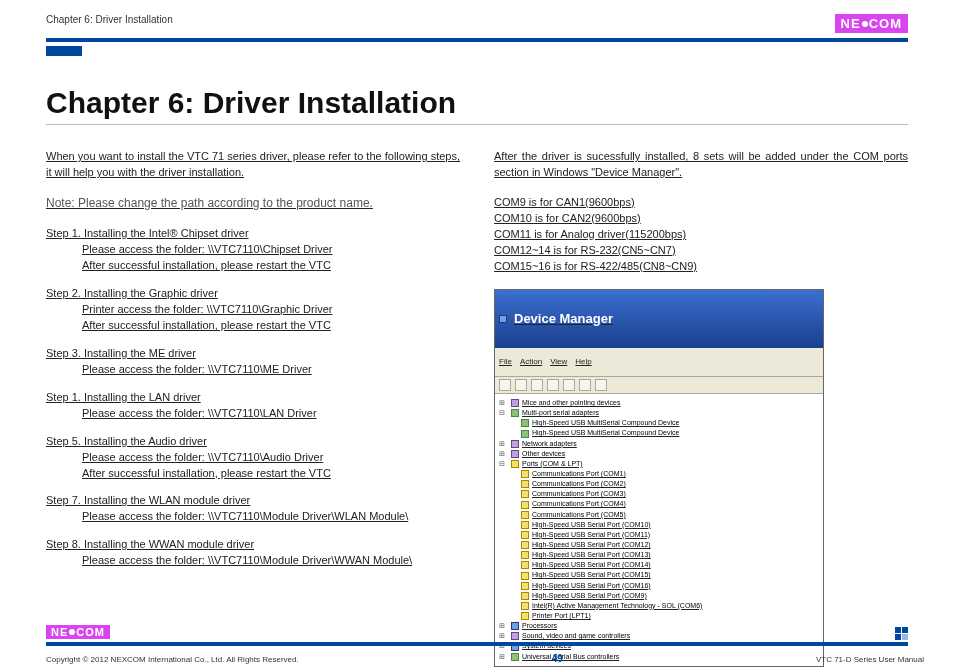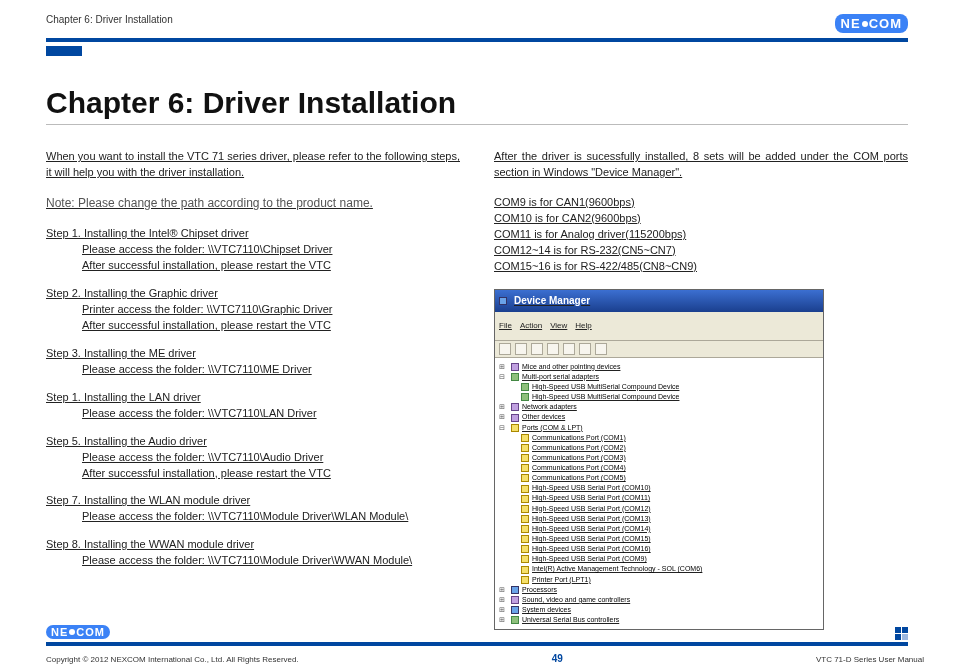--- a/index.html
+++ b/index.html
@@ -9,43 +9,43 @@
     background: #fff;
     font-family: "Segoe UI", Arial, sans-serif;
     color: #222;
     position: relative;
     padding: 14px 46px 10px 46px;
   }
   .top-region { display:flex; justify-content:space-between; align-items:flex-start; height:22px; }
   .top-breadcrumb { font-size:10px; color:#333; }
   .logo { display:flex; align-items:center; gap:2px; }
   .logo-box {
-    background:#3b82f6; color:#fff; font-weight:700; font-size:13px;
-    padding:2px 6px; letter-spacing:1px; border-radius:8px;
+    background:#d946ef; color:#fff; font-weight:700; font-size:13px;
+    padding:2px 6px; letter-spacing:1px; border-radius:0;
     display:inline-flex; align-items:center;
   }
   .logo-gap { display:inline-block; width:6px; height:6px; background:#fff; border-radius:50%; margin:0 1px;}
   .hr-blue { height:4px; background:#0047a0; margin-top:2px; width:100%; }
   .hr-blue-short { height:10px; width:36px; background:#0047a0; margin-top:4px;}
   .title { font-size:30px; font-weight:700; color:#111; margin-top:30px; margin-bottom:4px; }
   .title-rule { height:1px; background:#bbb; margin-bottom:24px;}
   .columns { display:flex; gap:34px;text-decoration:underline; }
   .col { flex:1; font-size:11px; line-height:1.45; color:#222; }
   .intro { text-align:justify; margin-bottom:14px;}
   .note { font-size:12px; color:#555; margin-bottom:14px;}
   .step { margin-bottom:12px;}
   .step .hd { }
   .step .sub { padding-left:36px;}
   .com-list div { margin-bottom:0;}
   .devmgr {
     margin-top:14px; border:1px solid #666; width:330px;
     font-size:7px; background:#f7f5ee;
   }
   .dm-title { background:linear-gradient(#3b6fd1,#1a3f8e); color:#fff;
-    font-size:10px; font-weight:700; padding:4px 4px; display:flex; align-items:center; gap:4px;}
+    font-size:13px; font-weight:700; padding:20px 4px; display:flex; align-items:center; gap:4px;}
   .dm-menu { background:#ece9d8; font-size:8px; padding:8px 4px; border-bottom:1px solid #aca899;}
   .dm-menu span{ margin-right:8px;}
   .dm-toolbar{ background:#ece9d8; padding:2px 4px; border-bottom:1px solid #aca899; display:flex; gap:4px;}
   .dm-toolbar .tb{ width:12px;height:12px;border:1px solid #aca899;background:#f7f5ee;}
   .dm-tree{ background:#fff; padding:4px 2px 4px 6px; color:#000;}
   .node{ padding-left:10px; position:relative;}
   .node::before{ content:"⊞"; position:absolute; left:-2px; top:0; font-size:7px; color:#555;}
   .node.open::before{ content:"⊟";}
   .leaf{ padding-left:20px; position:relative;}
   .icon-sq{ display:inline-block;width:8px;height:8px;margin-right:3px;vertical-align:middle;}

